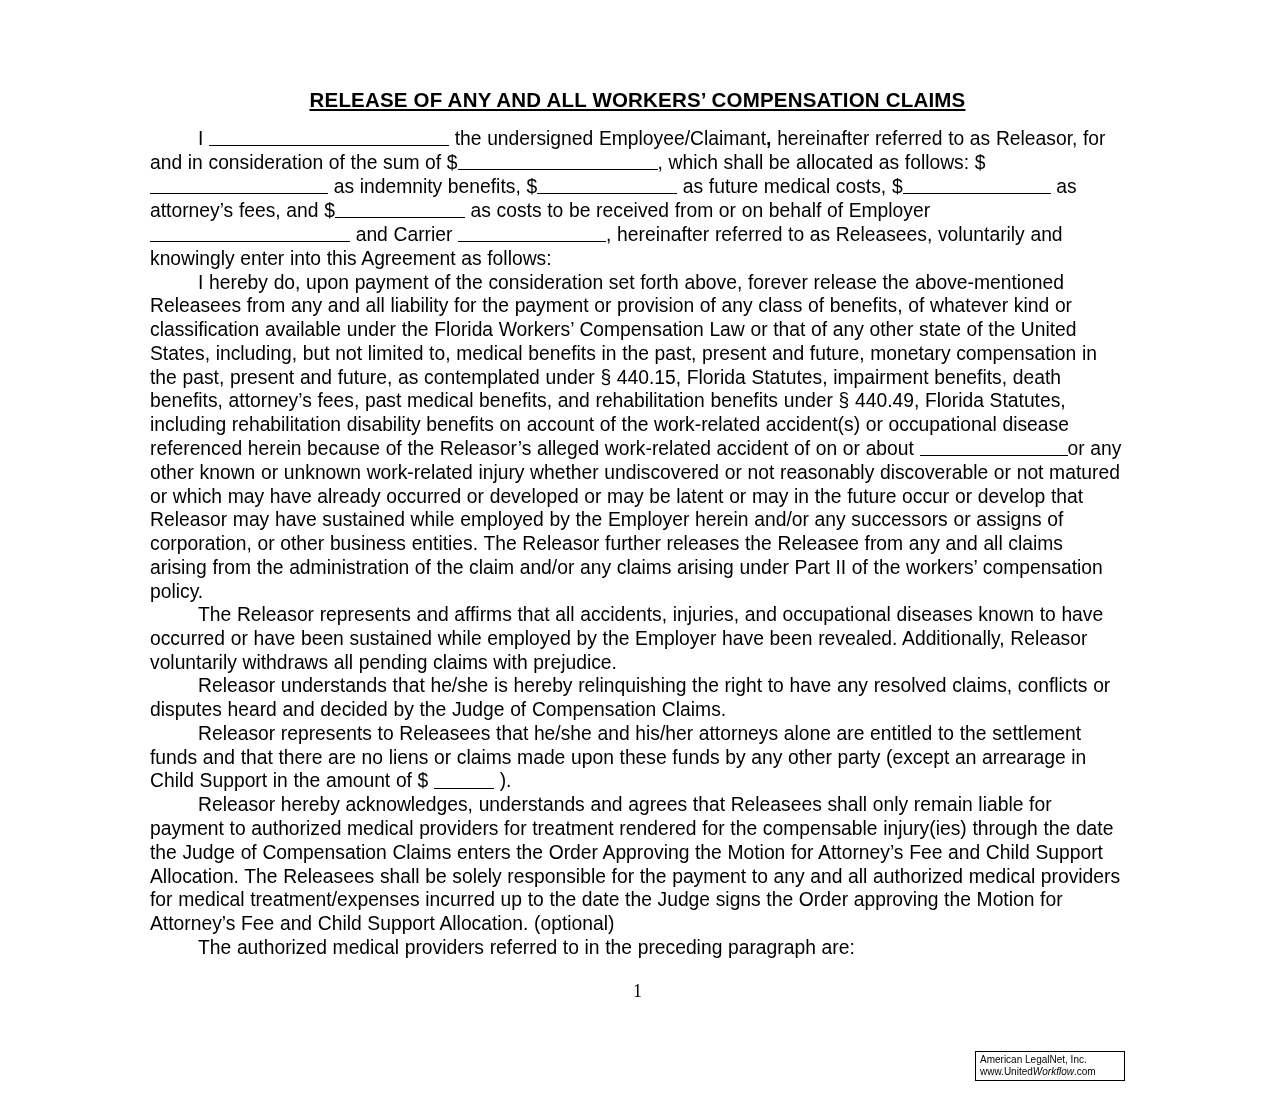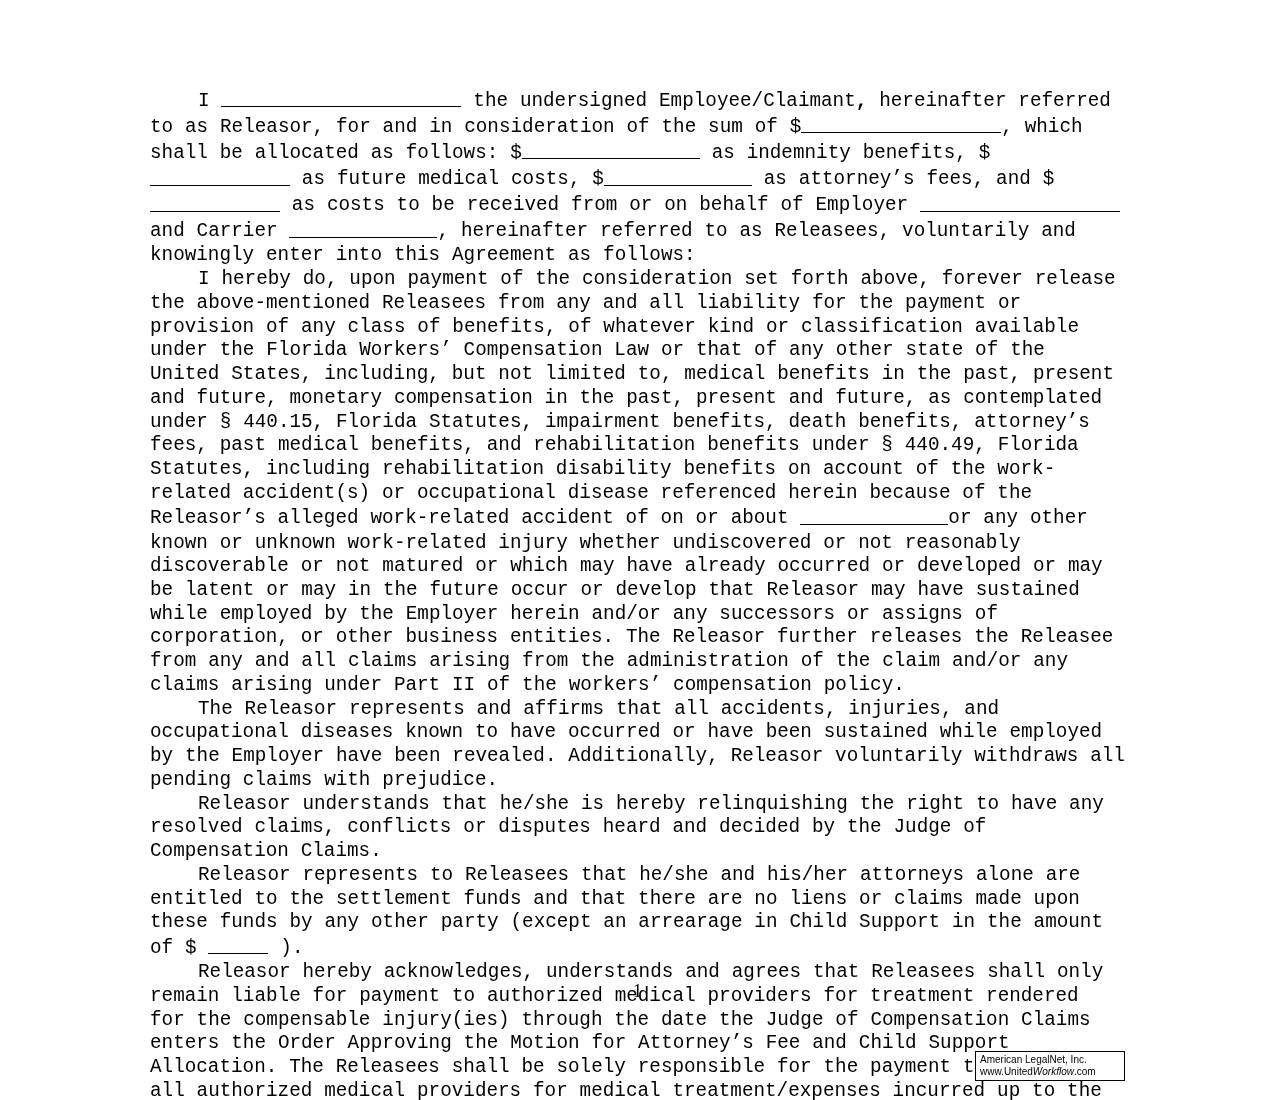--- a/index.html
+++ b/index.html
@@ -37,21 +37,20 @@
     text-decoration: underline;
     margin: 0 0 14px 0;
     line-height: 1.2;
   }
   .para {
     font-size: 19.3px;
     line-height: 1.23;
     margin: 0;
     text-align: left;
     word-spacing: 0.3px;
-    font-family: Liberation Mono, monospace;
   }
   .indent {
     text-indent: 48px;
   }
   .blank {
     display: inline-block;
     border-bottom: 1.6px solid #000;
     vertical-align: baseline;
     height: 0.95em;
     margin-bottom: -1px;
@@ -94,20 +93,21 @@
   }
   .footer-stamp .italic-part { font-style: italic; margin-top: 16px; }
 </style>
 </head>
 <body>
 
 <div class="page">
 
   <div class="doc-body">
 
+    <div class="doc-title">RELEASE OF ANY AND ALL WORKERS’ COMPENSATION CLAIMS</div>
 
     <p class="para indent">
       <span>I </span><span class="blank b1"></span><span> the undersigned Employee/Claimant</span><span class="bold">,</span><span> hereinafter referred to as Releasor, for and in consideration of the sum of $</span><span class="blank b2"></span><span>, which shall be allocated as follows: $</span><span class="blank b3"></span><span> as indemnity benefits, $</span><span class="blank b4"></span><span> as future medical costs, $</span><span class="blank b5"></span><span> as attorney’s fees, and $</span><span class="blank b6"></span><span> as costs to be received from or on behalf of Employer </span><span class="blank b7"></span><span> and Carrier </span><span class="blank b8"></span><span>, hereinafter referred to as Releasees, voluntarily and knowingly enter into this Agreement as follows:</span>
     </p>
 
     <p class="para indent">
       <span>I hereby do, upon payment of the consideration set forth above, forever release the above-mentioned Releasees from any and all liability for the payment or provision of any class of benefits, of whatever kind or classification available under the Florida Workers’ Compensation Law or that of any other state of the United States, including, but not limited to, medical benefits in the past, present and future, monetary compensation in the past, present and future, as contemplated under § 440.15, Florida Statutes, impairment benefits, death benefits, attorney’s fees, past medical benefits, and rehabilitation benefits under § 440.49, Florida Statutes, including rehabilitation disability benefits on account of the work-related accident(s) or occupational disease referenced herein because of the Releasor’s alleged work-related accident of on or about </span><span class="blank b9"></span><span>or any other known or unknown work-related injury whether undiscovered or not reasonably discoverable or not matured or which may have already occurred or developed or may be latent or may in the future occur or develop that Releasor may have sustained while employed by the Employer herein and/or any successors or assigns of corporation, or other business entities.  The Releasor further releases the Releasee from any and all claims arising from the administration of the claim and/or any claims arising under Part II of the workers’ compensation policy.</span>
     </p>
 
     <p class="para indent">The Releasor represents and affirms that all accidents, injuries, and occupational diseases known to have occurred or have been sustained while employed by the Employer have been revealed. Additionally, Releasor voluntarily withdraws all pending claims with prejudice.</p>

